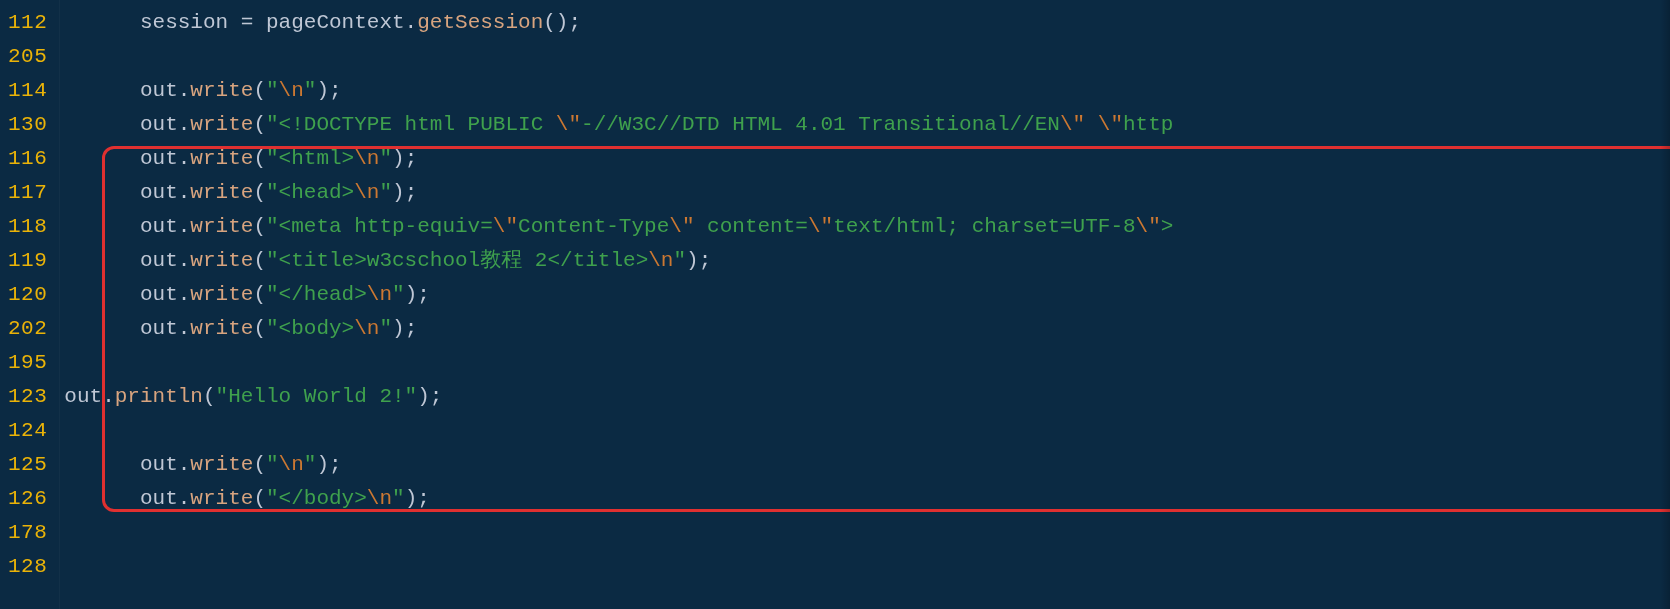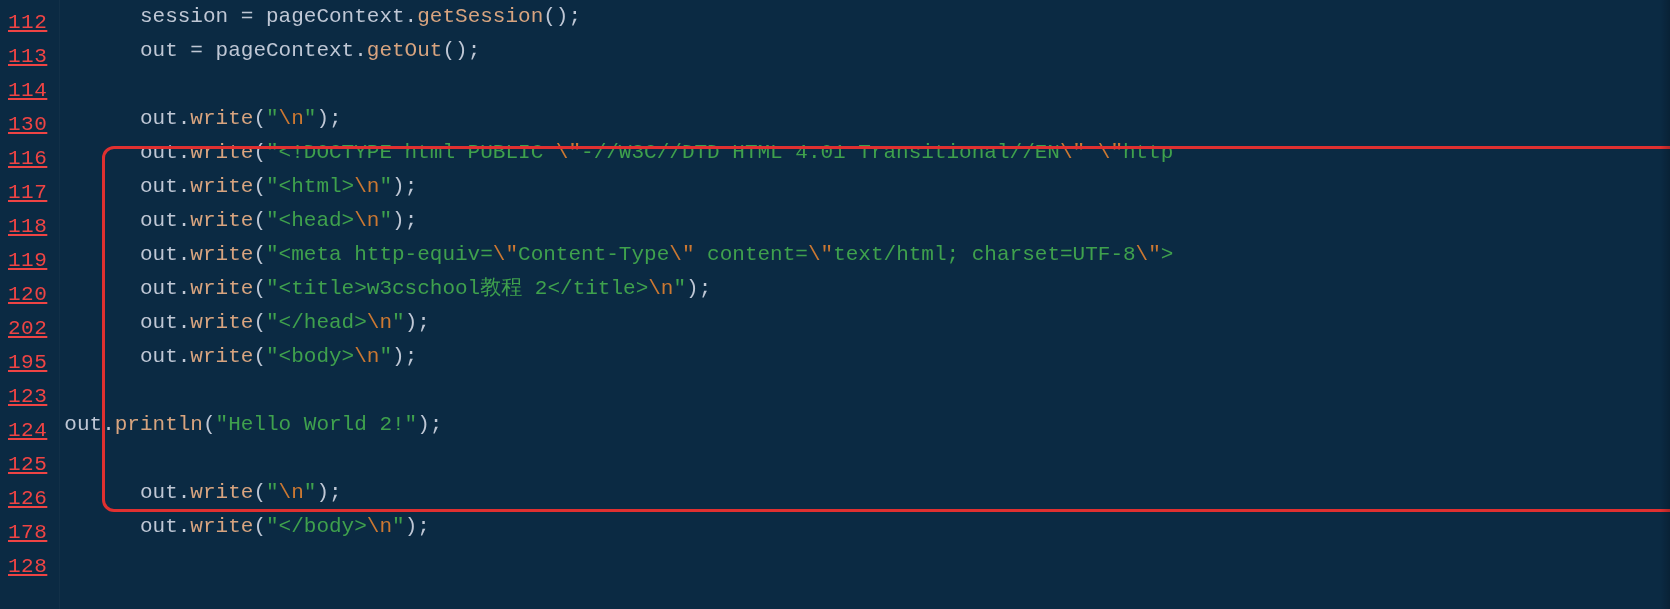--- a/index.html
+++ b/index.html
@@ -1,56 +1,55 @@
 <!DOCTYPE html>
 <html><head>
 <meta charset="utf-8">
 <style>
   html,body{margin:0;padding:0;width:1670px;height:609px;overflow:hidden;background:#0b2a43;}
   body{font-family:Consolas,"Courier New",monospace;font-size:21px;line-height:34px;color:#a9b7c6;}
   .editor{position:relative;display:flex;width:100%;height:100%;}
-  .gutter{background:#0b2a43;color:#ef4444;text-align:right;padding:6px 12px 8px 8px;user-select:none;letter-spacing:0.5px;text-decoration:underline;}
+  .gutter{background:#0b2a43;color:#eab308;text-align:right;padding:6px 12px 8px 8px;user-select:none;letter-spacing:0.5px;}
   .gutter .ln{height:34px;}
-  .code-area{position:relative;flex:1;padding-top:0;}
+  .code-area{position:relative;flex:1;padding-top:6px;}
   .code-line{height:34px;white-space:pre;padding-left:4px;}
   .tok-default{color:#bfc7d5;}
   .tok-method{color:#d8a47f;}
   .tok-str{color:#3fa14d;}
   .tok-esc{color:#cc7832;}
   .highlight-box{position:absolute;border:3px solid #e03030;border-radius:12px;left:42px;top:146px;width:1596px;height:360px;pointer-events:none;}
   .code-area::before{content:"";position:absolute;left:0;top:0;bottom:0;width:0;}
   .right-shadow{position:absolute;right:0;top:0;width:10px;height:100%;background:linear-gradient(90deg,rgba(0,0,0,0),rgba(0,0,0,0.2));}
   .gutter{border-right:1px solid rgba(255,255,255,0.03);}
 </style>
 </head>
 <body>
 
 <div class="editor">
   <div class="gutter" id="gutter">
       <div class="ln">112</div>
-      <div class="ln">113</div>
+      <div class="ln">205</div>
       <div class="ln">114</div>
       <div class="ln">130</div>
       <div class="ln">116</div>
       <div class="ln">117</div>
       <div class="ln">118</div>
       <div class="ln">119</div>
       <div class="ln">120</div>
       <div class="ln">202</div>
       <div class="ln">195</div>
       <div class="ln">123</div>
       <div class="ln">124</div>
       <div class="ln">125</div>
       <div class="ln">126</div>
       <div class="ln">178</div>
       <div class="ln">128</div>
     </div>
   <div class="code-area" id="code">
     <div class="code-line"><span class="tok-default">      </span><span class="tok-default">session </span><span class="tok-default">= </span><span class="tok-default">pageContext</span><span class="tok-default">.</span><span class="tok-method">getSession</span><span class="tok-default">();</span></div>
-      <div class="code-line"><span class="tok-default">      </span><span class="tok-default">out </span><span class="tok-default">= </span><span class="tok-default">pageContext</span><span class="tok-default">.</span><span class="tok-method">getOut</span><span class="tok-default">();</span></div>
       <div class="code-line"><span class="tok-default"></span></div>
       <div class="code-line"><span class="tok-default">      </span><span class="tok-default">out</span><span class="tok-default">.</span><span class="tok-method">write</span><span class="tok-default">(</span><span class="tok-str">"</span><span class="tok-esc">\n</span><span class="tok-str">"</span><span class="tok-default">);</span></div>
       <div class="code-line"><span class="tok-default">      </span><span class="tok-default">out</span><span class="tok-default">.</span><span class="tok-method">write</span><span class="tok-default">(</span><span class="tok-str">"&lt;!DOCTYPE html PUBLIC </span><span class="tok-esc">\"</span><span class="tok-str">-//W3C//DTD HTML 4.01 Transitional//EN</span><span class="tok-esc">\"</span><span class="tok-str"> </span><span class="tok-esc">\"</span><span class="tok-str">http</span></div>
       <div class="code-line"><span class="tok-default">      </span><span class="tok-default">out</span><span class="tok-default">.</span><span class="tok-method">write</span><span class="tok-default">(</span><span class="tok-str">"&lt;html&gt;</span><span class="tok-esc">\n</span><span class="tok-str">"</span><span class="tok-default">);</span></div>
       <div class="code-line"><span class="tok-default">      </span><span class="tok-default">out</span><span class="tok-default">.</span><span class="tok-method">write</span><span class="tok-default">(</span><span class="tok-str">"&lt;head&gt;</span><span class="tok-esc">\n</span><span class="tok-str">"</span><span class="tok-default">);</span></div>
       <div class="code-line"><span class="tok-default">      </span><span class="tok-default">out</span><span class="tok-default">.</span><span class="tok-method">write</span><span class="tok-default">(</span><span class="tok-str">"&lt;meta http-equiv=</span><span class="tok-esc">\"</span><span class="tok-str">Content-Type</span><span class="tok-esc">\"</span><span class="tok-str"> content=</span><span class="tok-esc">\"</span><span class="tok-str">text/html; charset=UTF-8</span><span class="tok-esc">\"</span><span class="tok-str">&gt;</span></div>
       <div class="code-line"><span class="tok-default">      </span><span class="tok-default">out</span><span class="tok-default">.</span><span class="tok-method">write</span><span class="tok-default">(</span><span class="tok-str">"&lt;title&gt;w3cschool教程 2&lt;/title&gt;</span><span class="tok-esc">\n</span><span class="tok-str">"</span><span class="tok-default">);</span></div>
       <div class="code-line"><span class="tok-default">      </span><span class="tok-default">out</span><span class="tok-default">.</span><span class="tok-method">write</span><span class="tok-default">(</span><span class="tok-str">"&lt;/head&gt;</span><span class="tok-esc">\n</span><span class="tok-str">"</span><span class="tok-default">);</span></div>
       <div class="code-line"><span class="tok-default">      </span><span class="tok-default">out</span><span class="tok-default">.</span><span class="tok-method">write</span><span class="tok-default">(</span><span class="tok-str">"&lt;body&gt;</span><span class="tok-esc">\n</span><span class="tok-str">"</span><span class="tok-default">);</span></div>
       <div class="code-line"><span class="tok-default"></span></div>

